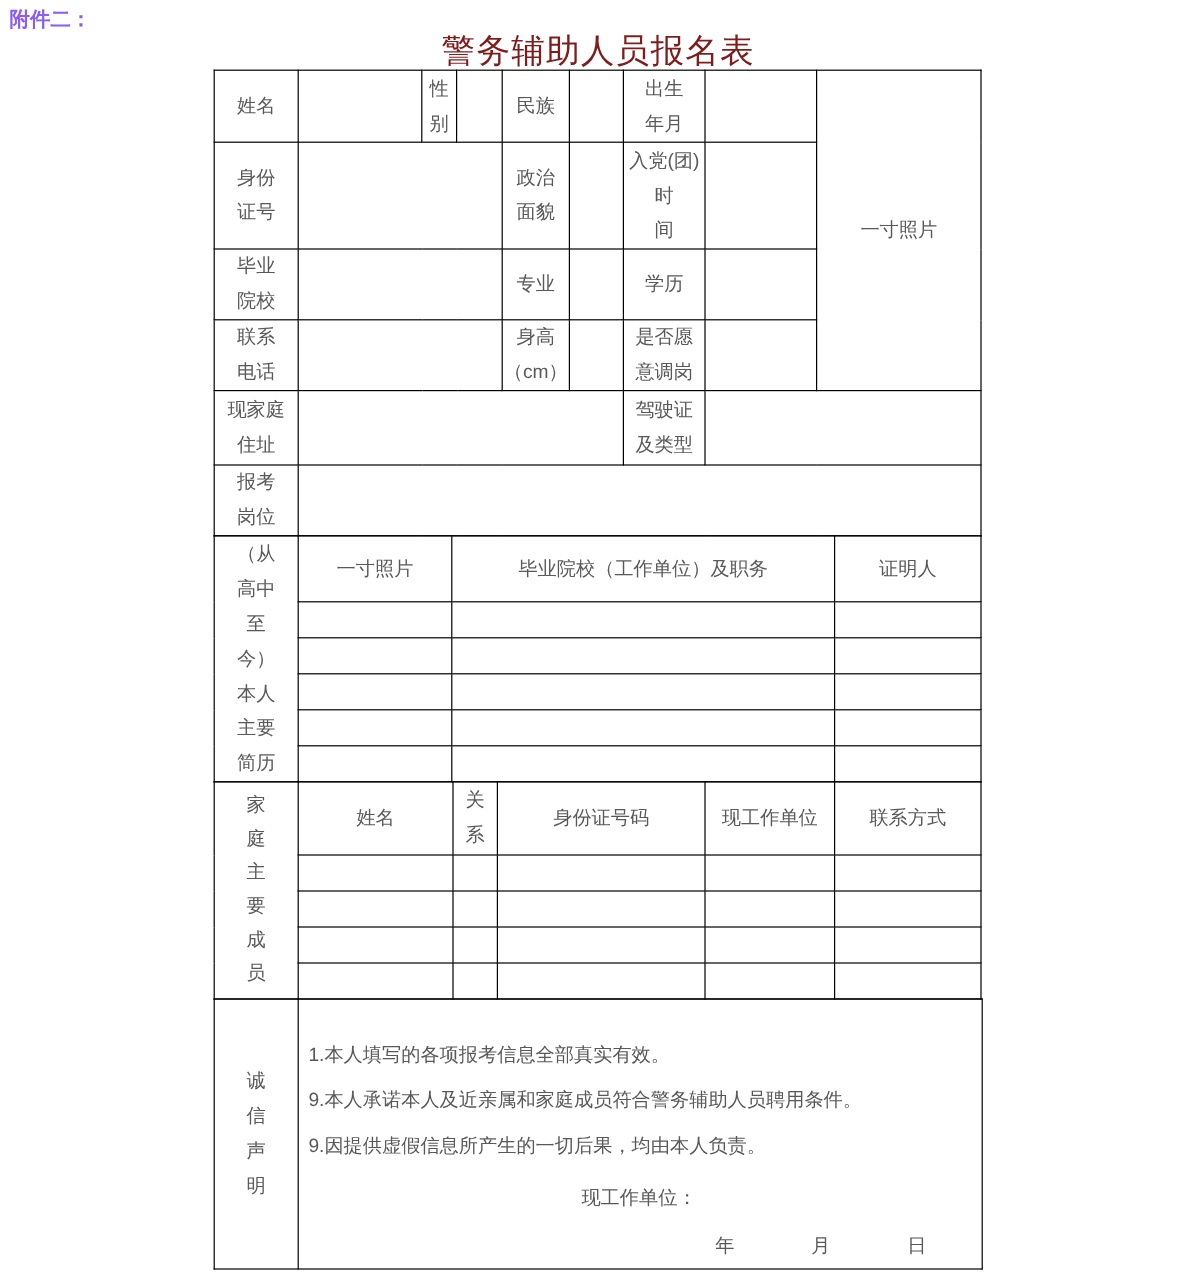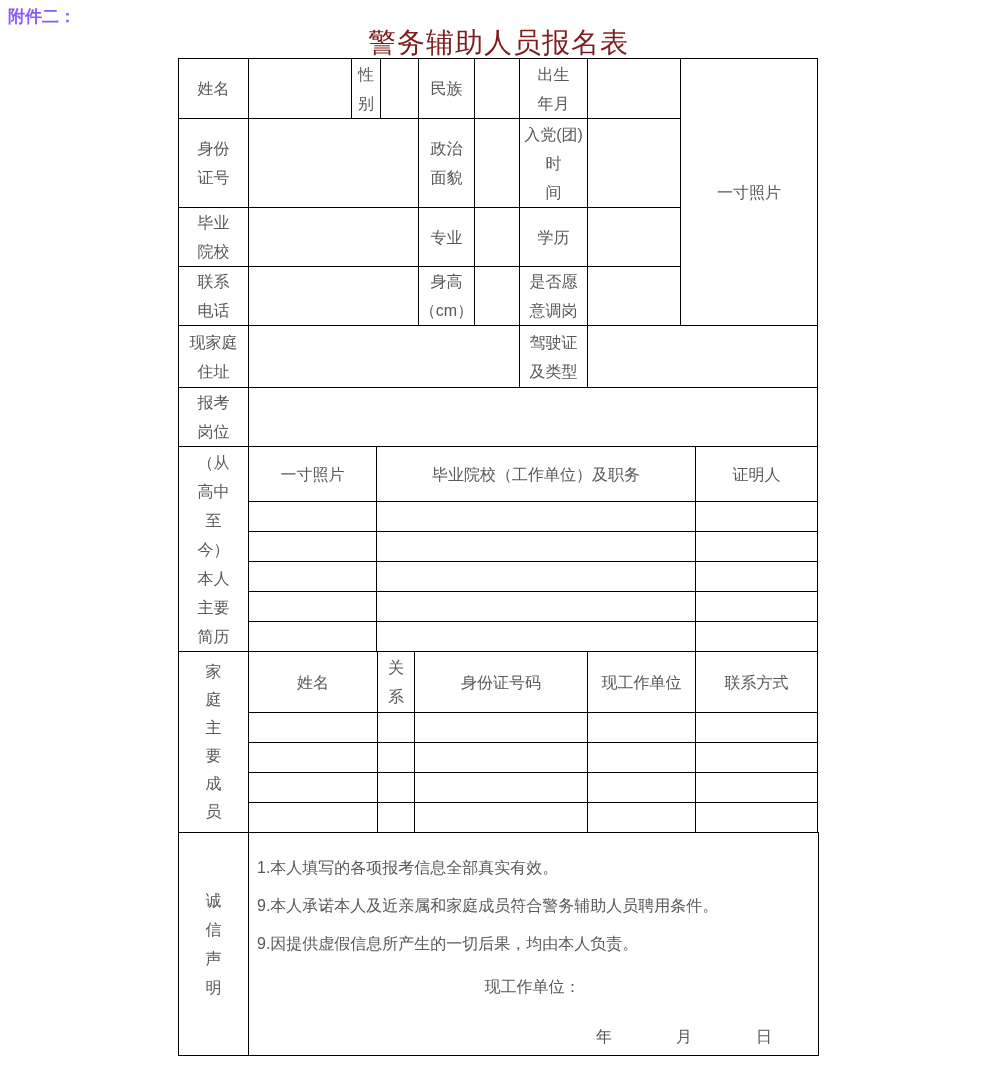--- a/index.html
+++ b/index.html
@@ -53,29 +53,29 @@
     line-height: 29px;
     color: #595959;
     overflow: hidden;
   }
   .label { letter-spacing: 0px; }
   .section-label { line-height: 29px; }
   .family-label { line-height: 28px; }
   .decl-cell {
     text-align: left;
     vertical-align: top;
-    padding: 16px 10px 8px 8px;
+    padding: 28px 10px 8px 8px;
     white-space: normal;
   }
   .decl-item { line-height: 38px; white-space: normal; }
   .signature { text-align: center; margin-top: 14px; line-height: 20px; }
   .dateline {
     text-align: right;
     padding-right: 36px;
-    margin-top: 30px;
+    margin-top: 20px;
     line-height: 20px;
     white-space: pre;
   }
 </style>
 </head>
 <body>
 
 <div class="attachment">附件二：</div>
 
 <div class="sheet">

